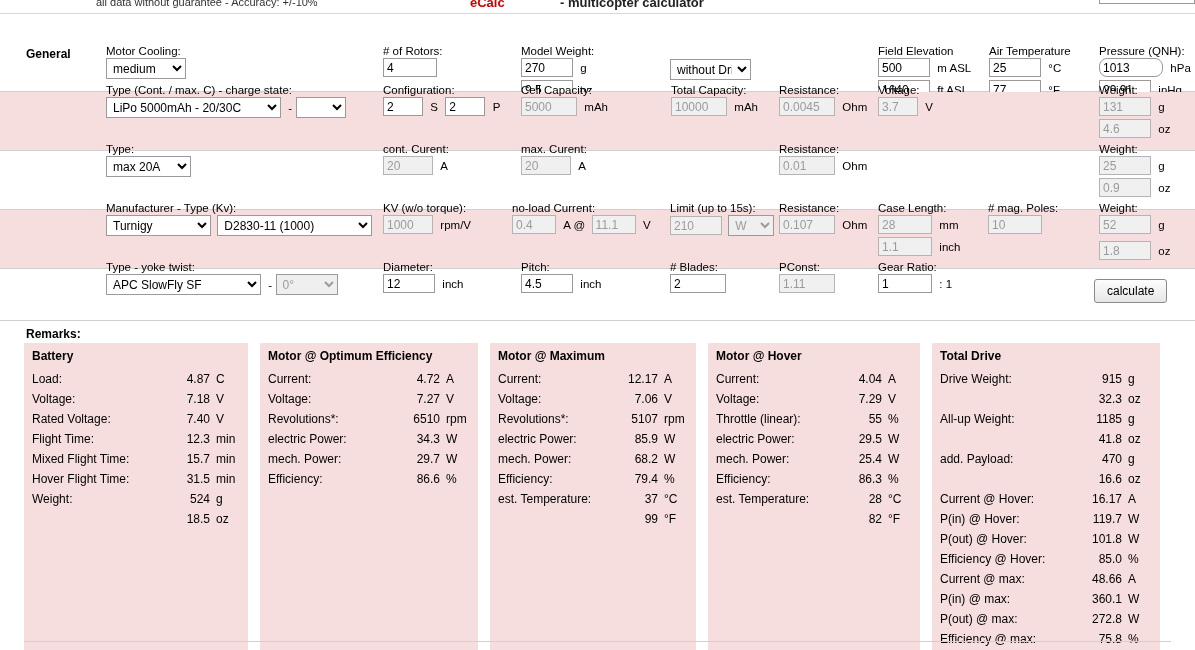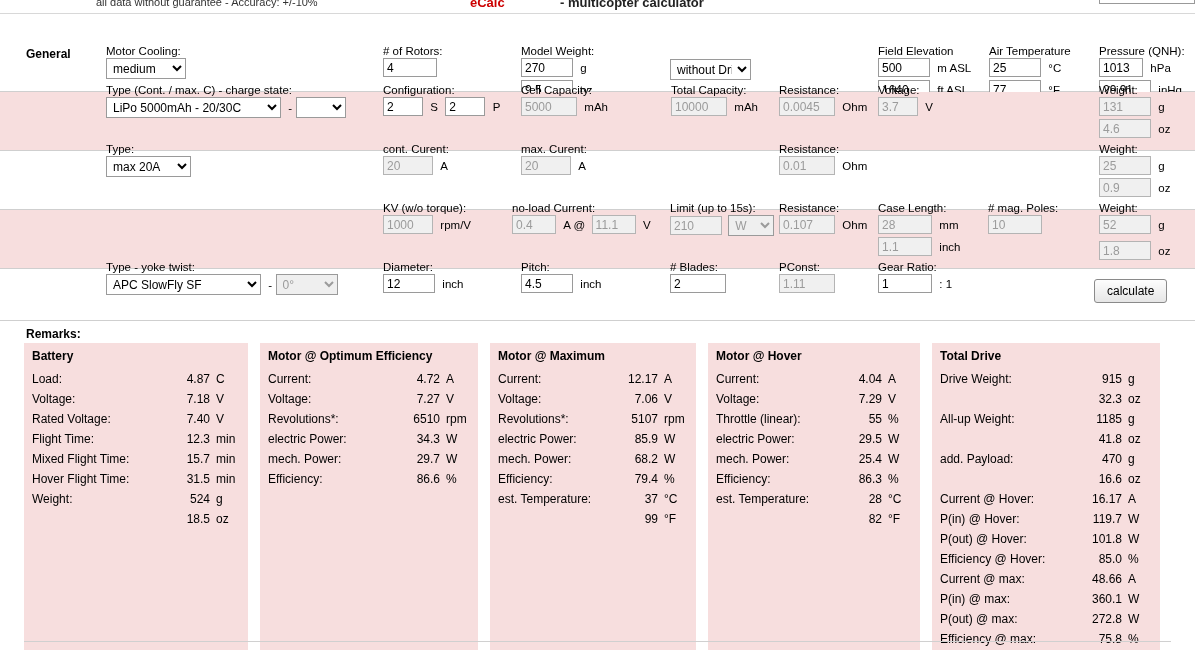--- a/index.html
+++ b/index.html
@@ -200,21 +200,21 @@
       </div>
       <div class="frow" style="margin-top:3px;">
         <input type="text" style="width: 52px;" value="77">
         <span class="unit">°F</span>
       </div>
     </div>
 
     <div class="fieldgrp" style="left:1099px; top:31px;">
       <div class="flabel">Pressure (QNH):</div>
       <div class="frow">
-        <input type="text" style="width: 44px;" value="1013">
+        <input type="text" style="width: 64px; border-radius: 8px;" value="1013">
         <span class="unit">hPa</span>
       </div>
       <div class="frow" style="margin-top:3px;">
         <input type="text" style="width: 52px;" value="29.91">
         <span class="unit">inHg</span>
       </div>
     </div>
   </div>
 
   <div class="rowwrap band-pink" style="height:59px;">
@@ -334,20 +334,31 @@
       <div class="frow" style="margin-top:3px;">
         <input type="text" class="ro" readonly="" style="width: 52px;" value="0.9">
         <span class="unit">oz</span>
       </div>
     </div>
   </div>
 
   <div class="rowwrap band-pink" style="height:59px;">
     <div class="rowlabel" style="top:209px;">Motor</div>
 
+    <div class="fieldgrp" style="left:106px; top:-8px;">
+      <div class="flabel">Manufacturer - Type (Kv):</div>
+      <div class="frow">
+        <select style="width:105px;">
+          <option>Turnigy</option>
+        </select>
+        <select style="width:155px; margin-left:3px;">
+          <option>D2830-11 (1000)</option>
+        </select>
+      </div>
+    </div>
 
     <div class="fieldgrp" style="left:383px; top:-8px;">
       <div class="flabel">KV (w/o torque):</div>
       <div class="frow">
         <input type="text" class="ro" readonly="" style="width: 50px;" value="1000">
         <span class="unit">rpm/V</span>
       </div>
     </div>
 
     <div class="fieldgrp" style="left:512px; top:-8px;">

